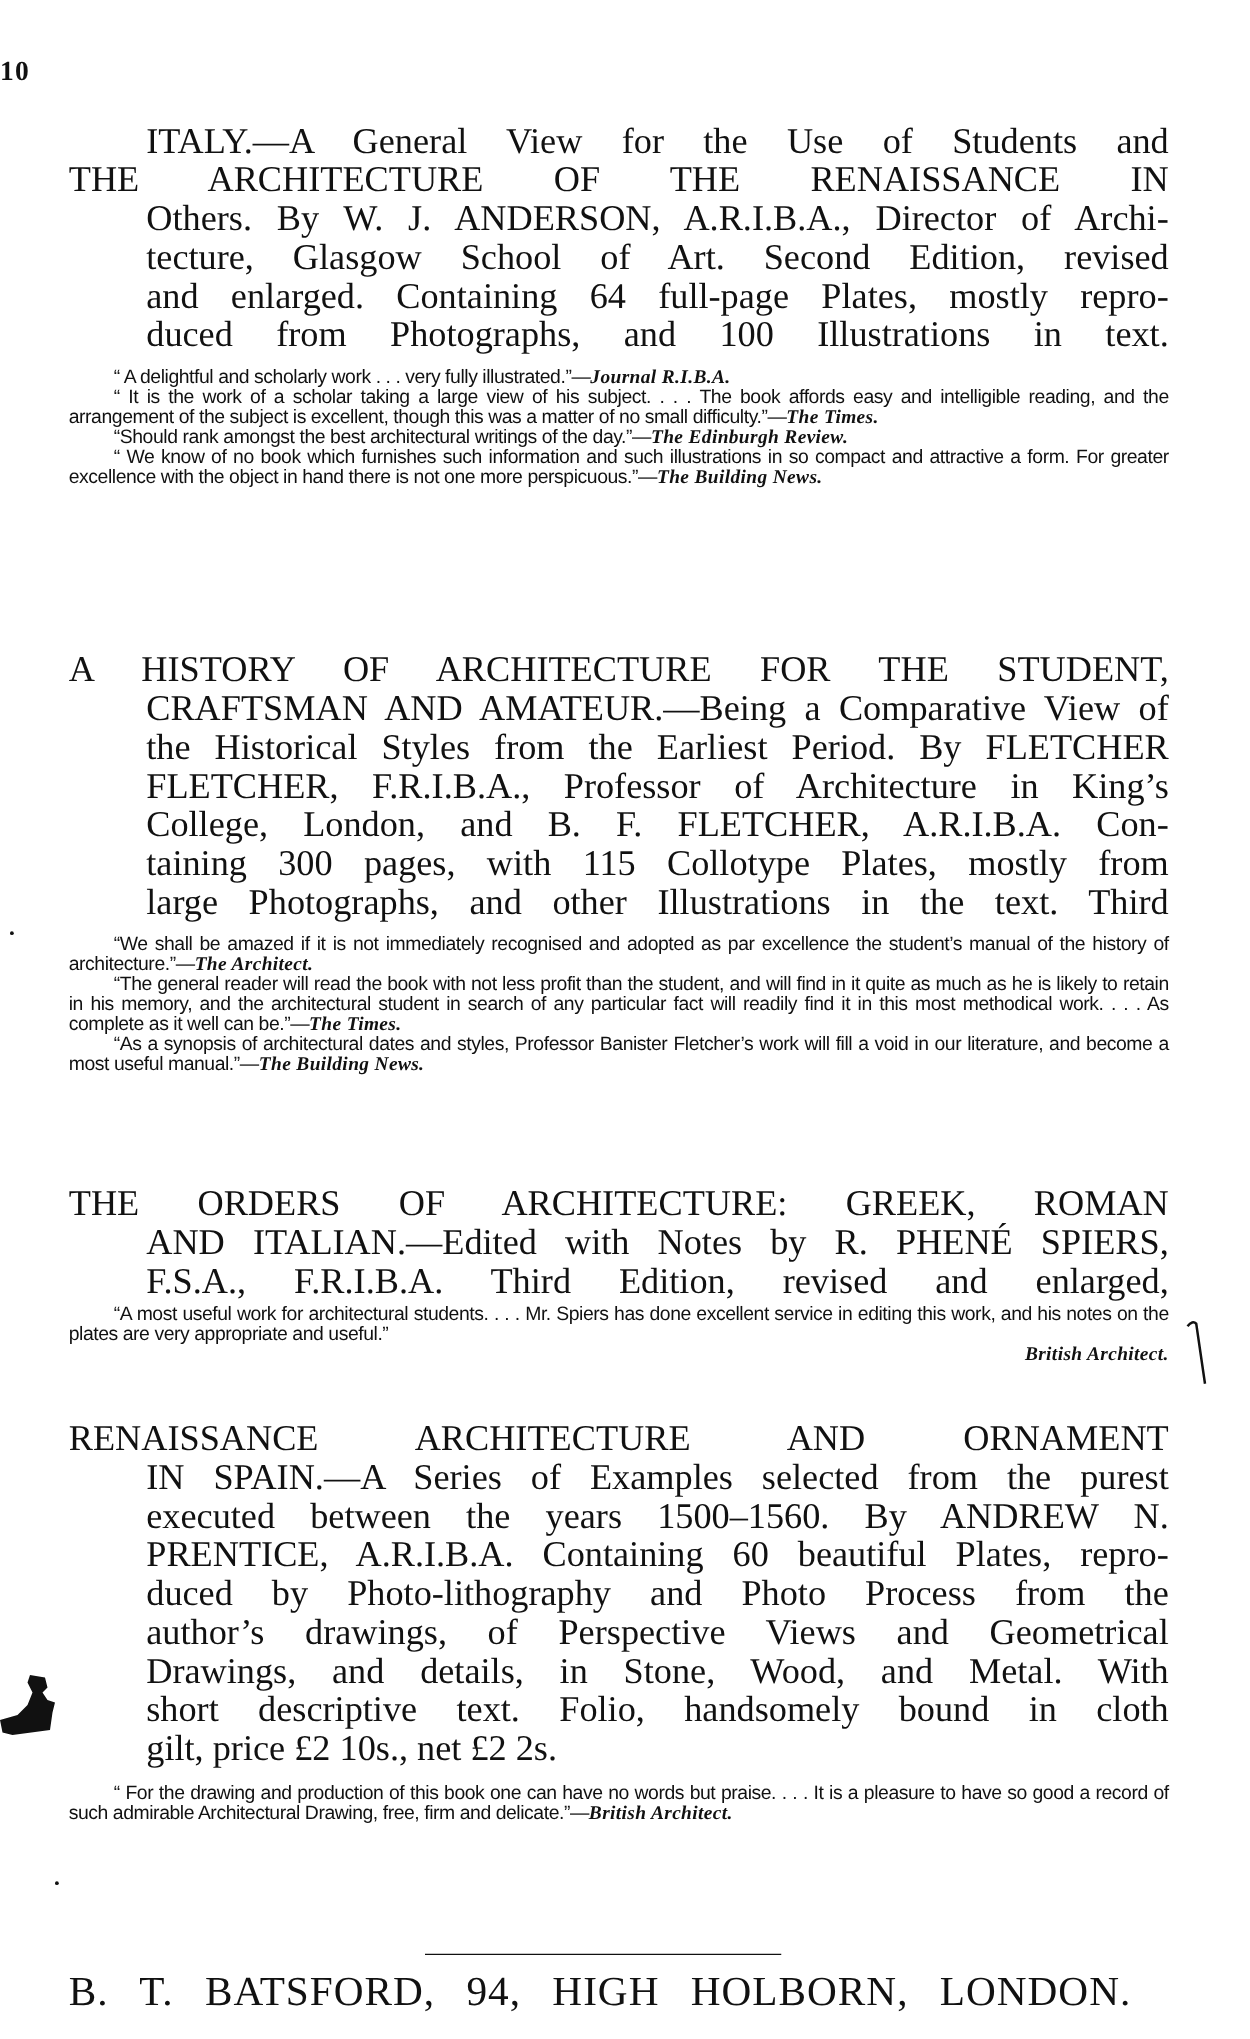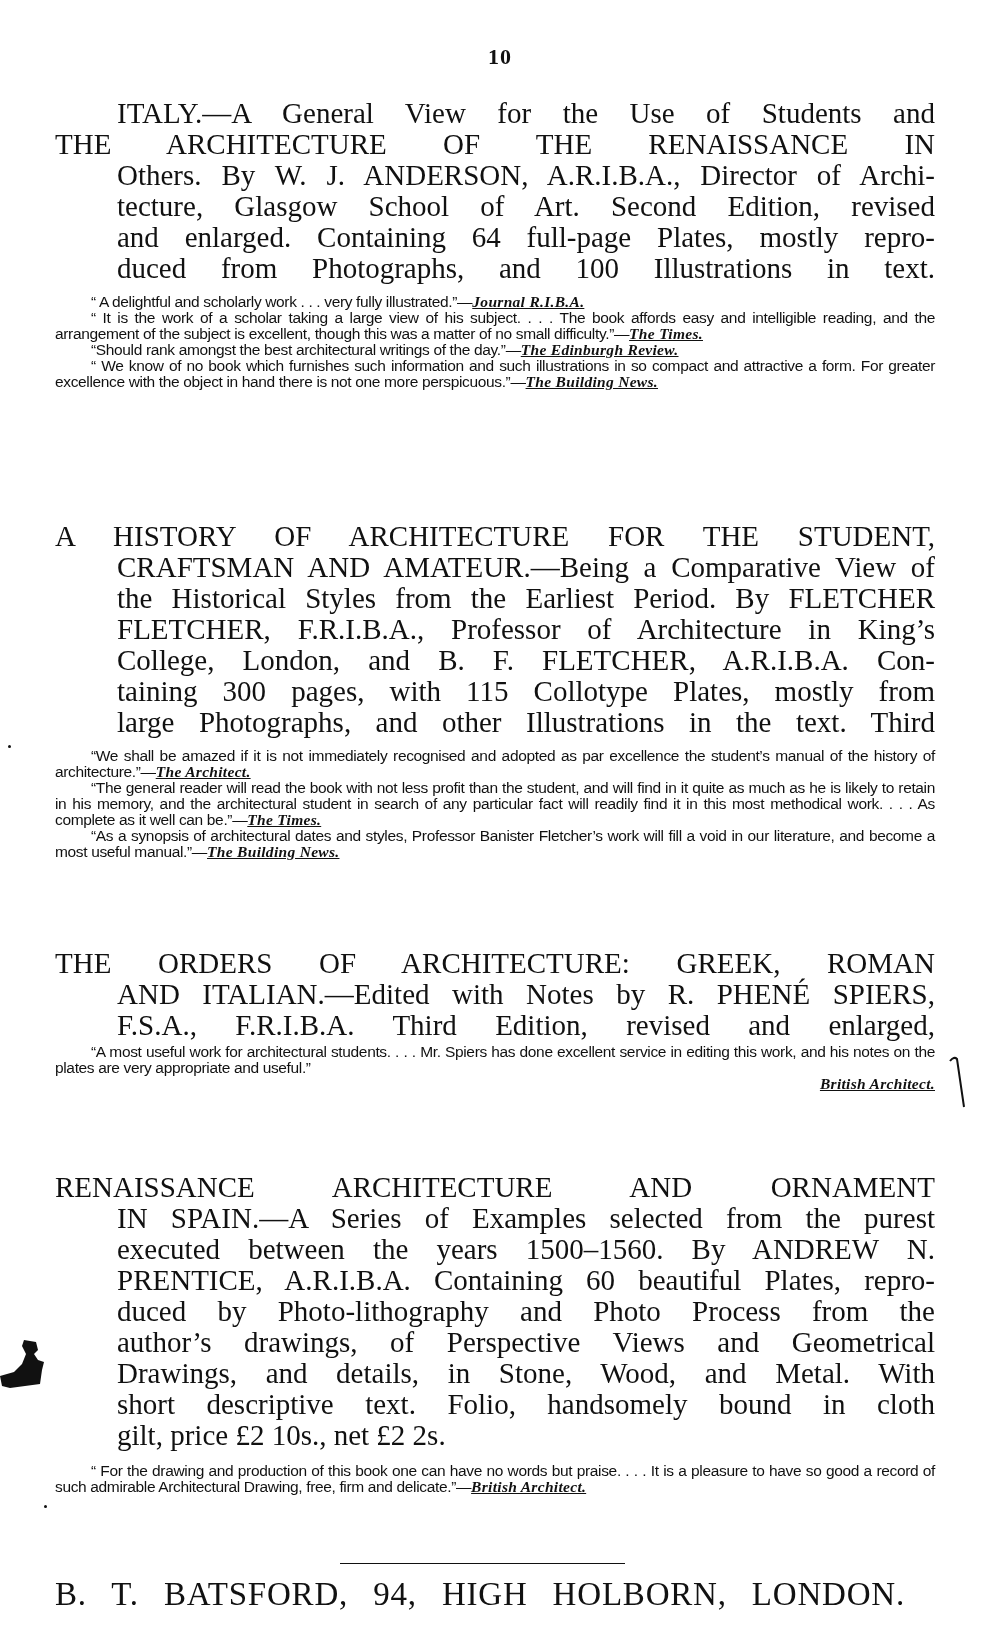--- a/index.html
+++ b/index.html
@@ -1,38 +1,38 @@
 <!DOCTYPE html>
 <html><head>
 <meta charset="utf-8">
 <style>
   html, body { margin: 0; padding: 0; background: #ffffff; }
   body {
     width: 1000px; height: 1631px; position: relative; overflow: hidden;
     font-family: "Liberation Serif", "DejaVu Serif", serif; color: #111;
   }
   .page-num {
-    position: absolute; top: 44px; left: 0; width: 1000px; text-align: center;
+    position: absolute; top: 44px; left: 0; width: 1000px; text-align: left;
     font-size: 22px; font-weight: bold; letter-spacing: 1px;
   }
   .entry { position: absolute; left: 55px; width: 880px; }
   .title-block { font-size: 29px; line-height: 31px; text-align: justify; }
   .title-block .line { display: block; white-space: nowrap; }
   .title-block .indent { padding-left: 62px; }
   .title-block .justify {
     text-align: justify; text-align-last: justify; white-space: normal;
   }
   .review {
     font-size: 15.5px; line-height: 16px; text-align: justify;
     font-family: "Liberation Sans Narrow", "Liberation Sans", sans-serif;
     font-stretch: condensed; letter-spacing: -0.35px;
   }
   .review p { margin: 0; }
   .review p .first { padding-left: 36px; }
-  .review .src { font-style: italic; font-weight: bold; font-family: "Liberation Serif", serif; letter-spacing: 0.3px; text-decoration: underline; }
+  .review .src { font-style: italic; font-weight: bold; font-family: "Liberation Serif", serif; letter-spacing: 0.3px; }
   .review .right { text-align: right; }
   .rule {
     position: absolute; left: 340px; width: 285px; top: 1563px;
     border-top: 1.5px solid #111;
   }
   .footer {
     position: absolute; top: 1576px; left: 55px; width: 850px;
     font-size: 33px; letter-spacing: 0.8px; white-space: nowrap;
     text-align: justify; text-align-last: justify; font-family: Liberation Serif, serif;
   }
@@ -88,21 +88,21 @@
     <span class="line justify">THE ORDERS OF ARCHITECTURE: GREEK, ROMAN</span>
     <span class="line indent justify">AND ITALIAN.—Edited with Notes by R. PHENÉ SPIERS,</span>
     <span class="line indent justify">F.S.A., F.R.I.B.A.  Third Edition, revised and enlarged,</span>
   </div>
   <div class="review" style="margin-top:3px;">
     <p><span class="first"></span><span>“A most useful work for architectural students. . . . Mr. Spiers has done excellent service in editing this work, and his notes on the plates are very appropriate and useful.”</span></p>
     <p class="right"><span class="src">British Architect.</span></p>
   </div>
 </div>
 
-<div class="entry" style="top:1172px;">
+<div class="entry" style="top:1136px;">
   <div class="title-block">
     <span class="line justify">RENAISSANCE  ARCHITECTURE  AND  ORNAMENT</span>
     <span class="line indent justify">IN  SPAIN.—A Series of Examples selected from the purest</span>
     <span class="line indent justify">executed between the years 1500–1560.  By ANDREW N.</span>
     <span class="line indent justify">PRENTICE, A.R.I.B.A.  Containing 60 beautiful Plates, repro-</span>
     <span class="line indent justify">duced by Photo-lithography and Photo Process from the</span>
     <span class="line indent justify">author’s drawings, of Perspective Views and Geometrical</span>
     <span class="line indent justify">Drawings, and details, in Stone, Wood, and Metal.  With</span>
     <span class="line indent justify">short descriptive text.  Folio, handsomely bound in cloth</span>
     <span class="line indent">gilt, price £2 10s., net £2 2s.</span>

